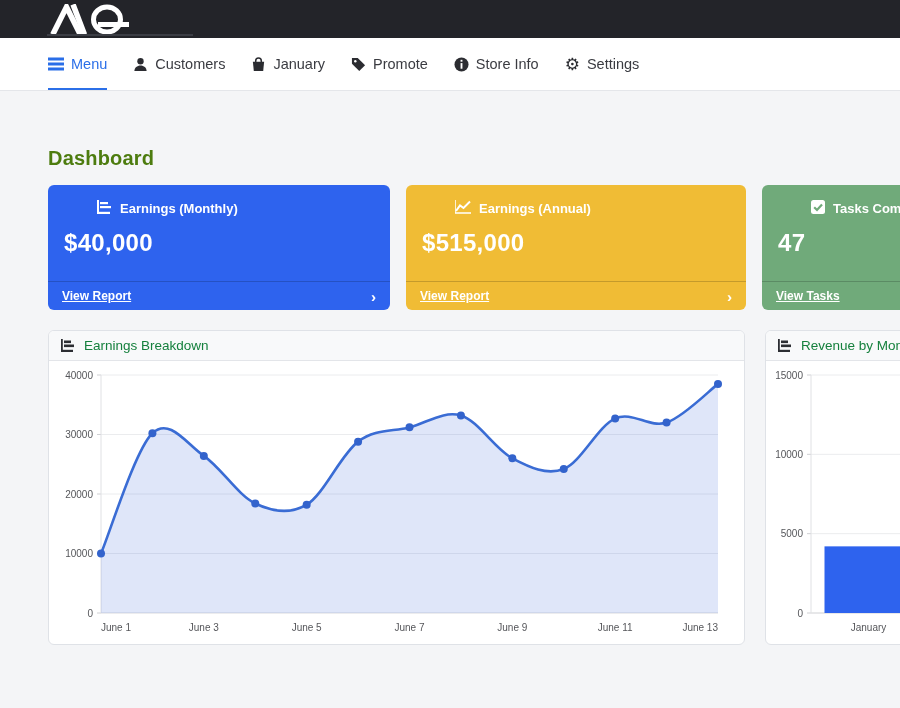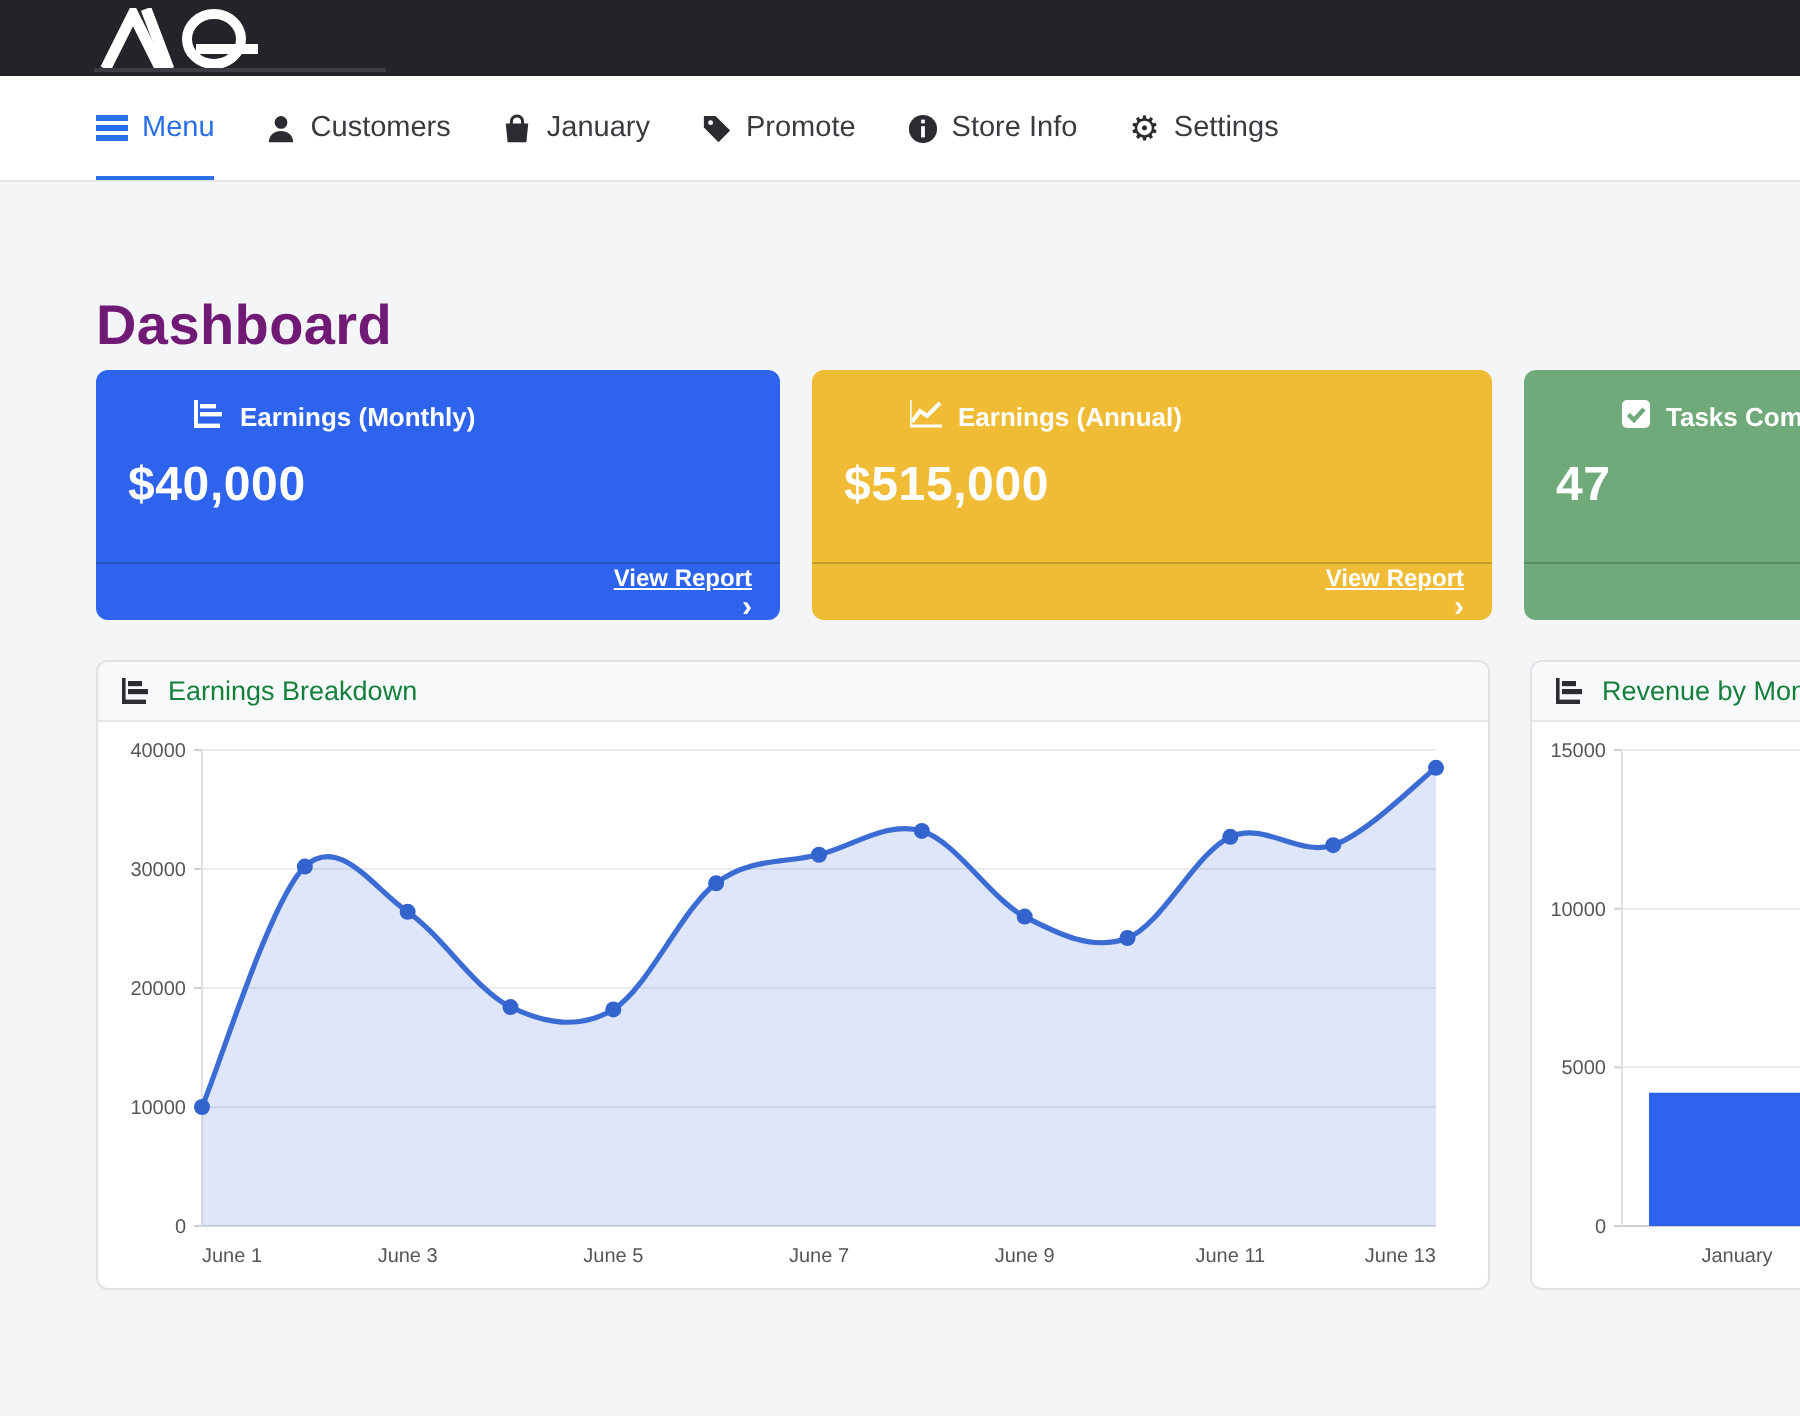--- a/index.html
+++ b/index.html
@@ -17,32 +17,32 @@
             border-bottom:1px solid #e4e6ea; display:flex; align-items:stretch; padding-left:48px; }
   .nav-item { display:flex; align-items:center; gap:7px; font-size:14.5px; color:#3a3b41;
               margin-right:26px; cursor:pointer; border-bottom:2px solid transparent; padding-top:2px; }
   .nav-item .nicon { display:flex; align-items:center; }
   .nav-item svg { display:block; }
   .nav-item.active { color:#2b6fe8; border-bottom-color:#2b6fe8; }
   .nav-item.active svg * { stroke:#2b6fe8; fill:#2b6fe8; }
   .gear-glyph { font-size:17px; line-height:1; color:#2b2c31; }
 
   
-  .page-title { position:absolute; left:48px; top:147px; font-size:28px; font-weight:700;
-                color:#701a75; letter-spacing:0.2px; }
+  .page-title { position:absolute; left:48px; top:147px; font-size:20px; font-weight:700;
+                color:#4d7c0f; letter-spacing:0.2px; }
 
   
   .cards { position:absolute; left:48px; top:185px; width:1200px; display:flex; gap:16px; }
   .stat-card { position:relative; height:125px; border-radius:6px; color:#ffffff; overflow:hidden; }
   .stat-card .card-body { padding:15px 16px 0 16px; }
   .card-title { display:flex; align-items:center; gap:8px; font-size:13px; font-weight:700;padding-left:33px; }
   .card-value { margin-top:12px; font-size:24px; font-weight:700; letter-spacing:0.3px; }
   .card-footer { position:absolute; left:0; right:0; bottom:0; height:29px;
-                 border-top:1px solid rgba(0,0,0,0.18); display:flex; align-items:flex-end;
-                 justify-content:space-between; padding:0 14px; cursor:pointer;flex-direction:column; }
+                 border-top:1px solid rgba(0,0,0,0.18); display:flex; align-items:center;
+                 justify-content:space-between; padding:0 14px; cursor:pointer; }
   .card-footer .flabel { font-size:12px; font-weight:700; text-decoration:underline; color:#fff; }
   .card-footer .chev { font-size:15px; font-weight:700; color:#fff; line-height:1; }
   .card-w1 { width:342px; } .card-w2 { width:340px; } .card-w3 { width:320px; }
 
   
   .panels { position:absolute; left:48px; top:330px; width:1200px; display:flex; gap:20px; }
   .panel { background:#ffffff; border:1px solid #dfe2e7; border-radius:6px; height:315px; overflow:hidden; }
   .panel-1 { width:697px; } .panel-2 { width:400px; }
   .panel-header { height:30px; background:#f8f9fa; border-bottom:1px solid #e3e5e9;
                   display:flex; align-items:center; gap:8px; padding:0 12px;

